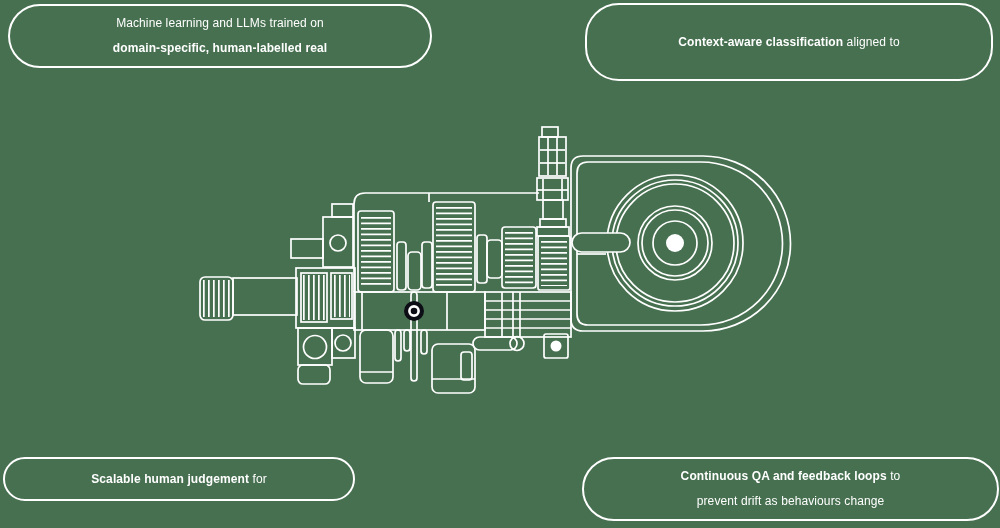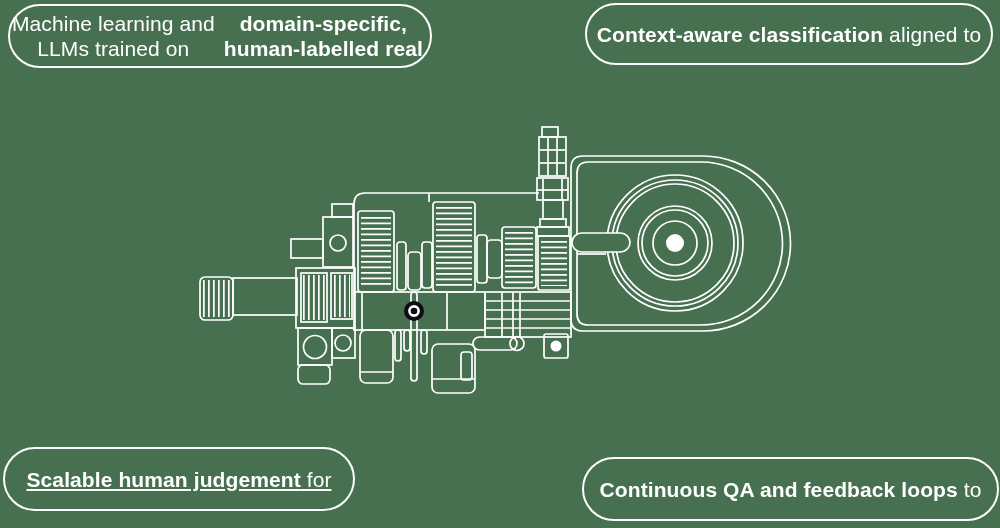--- a/index.html
+++ b/index.html
@@ -16,28 +16,28 @@
   .machine{position:absolute;left:0;top:0;width:1000px;height:528px;}
   .machine g{stroke:var(--line);fill:none;stroke-width:1.7;}
   .machine .bgfill{fill:var(--background);}
   .machine .whitefill{fill:var(--line);stroke:none;}
   .machine .dotfill{fill:var(--pin-dot);stroke:none;}
   .machine .teeth{stroke-dasharray:1.7 3.8;}
   .machine .spline{stroke-dasharray:1.7 3.3;}
   .pill{
     position:absolute;box-sizing:border-box;
     border:2.4px solid var(--line);border-radius:34px;
-    display:flex;flex-direction:row;justify-content:center;align-items:center;
-    color:var(--line);font-size:21px;line-height:25px;text-align:center;
+    display:flex;flex-direction:column;justify-content:center;align-items:center;
+    color:var(--line);font-size:12px;line-height:25px;text-align:center;
     font-weight:400;letter-spacing:0.1px;
   }
   .pill .b{font-weight:700;}
   .pill-tl{left:8px;top:4px;width:424px;height:64px;}
-  .pill-tr{left:585px;top:3px;width:408px;height:62px;}
-  .pill-bl{left:3px;top:447px;width:352px;height:64px;text-decoration:underline;}
+  .pill-tr{left:585px;top:3px;width:408px;height:78px;}
+  .pill-bl{left:3px;top:457px;width:352px;height:44px;}
   .pill-br{left:582px;top:457px;width:417px;height:64px;}
 </style>
 </head>
 <body>
 
 <div class="stage">
 
   <svg class="machine" viewBox="0 0 1000 528" xmlns="http://www.w3.org/2000/svg">
 
     <g>
@@ -161,15 +161,16 @@
       <div><span class="b">domain-specific, human-labelled real</span></div>
     </div>
   <div class="pill pill-tr">
       <div><span class="b">Context-aware classification</span><span> aligned to</span></div>
     </div>
   <div class="pill pill-bl">
       <div><span class="b">Scalable human judgement</span><span> for</span></div>
     </div>
   <div class="pill pill-br">
       <div><span class="b">Continuous QA and feedback loops</span><span> to</span></div>
+      <div><span>prevent drift as behaviours change</span></div>
     </div>
 
 </div>
 
 </body></html>

